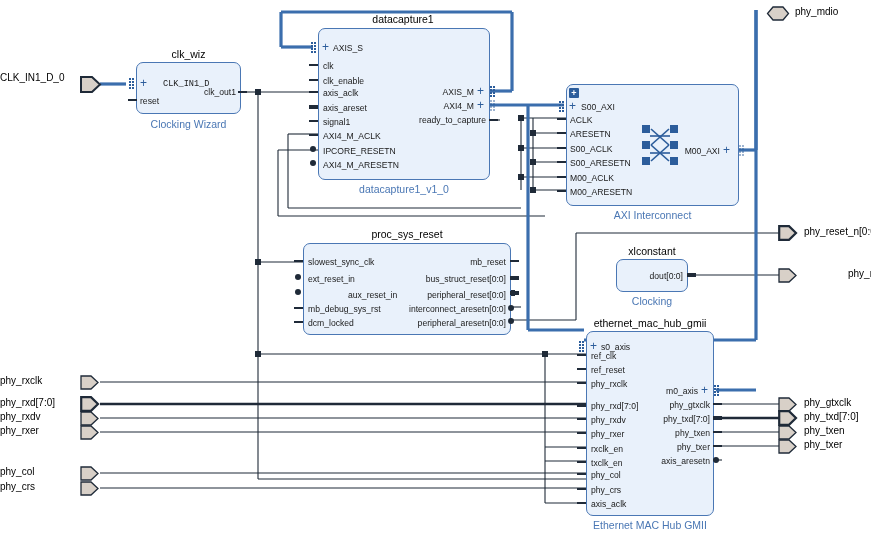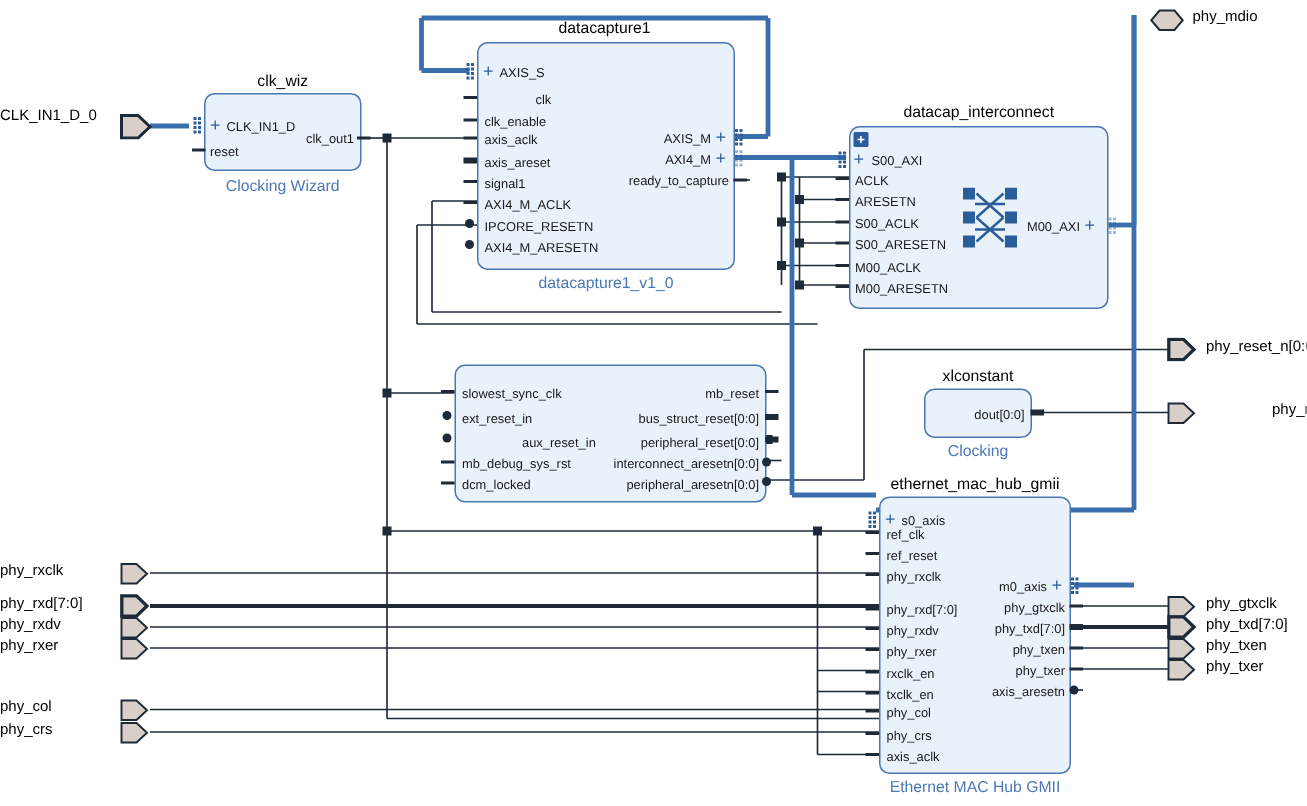--- a/index.html
+++ b/index.html
@@ -228,33 +228,33 @@
   <div class="port-lbl" style="left:804px;top:425px;">phy_txen</div>
 
   <svg class="port" style="left:778px;top:439px;" width="20" height="15" viewBox="0 0 20 15">
     <path d="M1 1 H11 L18 7.5 L11 14 H1 Z" fill="#d8d0c8" stroke="#1f2a38" stroke-width="1.3"></path>
   </svg>
   <div class="port-lbl" style="left:804px;top:439px;">phy_txer</div>
 
   <div class="blk-title" style="left:136px;top:48px;width:105px;">clk_wiz</div>
   <div class="block" style="left:136px;top:62px;width:105px;height:52px;"></div>
   <div class="plus" style="left:140px;top:79px;">+</div>
-  <div class="pin left" style="left:151px;top:80px;">CLK_IN1_D</div>
+  <div class="pin left" style="left:163px;top:80px;font-family:Liberation Mono, monospace;">CLK_IN1_D</div>
   <div class="pin left" style="left:140px;top:97px;">reset</div>
   <div class="pin right" style="left:162px;top:88px;width:74px;">clk_out1</div>
   <div class="busdots" style="left:129px;top:78px;"></div>
   <div class="stub thin" style="left:128px;top:99px;"></div>
   <div class="stub thin" style="left:238px;top:91px;"></div>
   <div class="blk-sub" style="left:126px;top:118px;width:125px;">Clocking Wizard</div>
 
   <div class="blk-title" style="left:318px;top:13px;width:170px;">datacapture1</div>
   <div class="block" style="left:318px;top:28px;width:172px;height:152px;"></div>
   <div class="plus" style="left:322px;top:43px;">+</div>
   <div class="pin left" style="left:333px;top:44px;">AXIS_S</div>
-  <div class="pin left" style="left:323px;top:62px;margin-left:34px;">clk</div>
+  <div class="pin left" style="left:323px;top:62px;">clk</div>
   <div class="pin left" style="left:323px;top:77px;">clk_enable</div>
   <div class="pin left" style="left:323px;top:89px;">axis_aclk</div>
   <div class="pin left" style="left:323px;top:104px;">axis_areset</div>
   <div class="pin left" style="left:323px;top:118px;">signal1</div>
   <div class="pin left" style="left:323px;top:132px;">AXI4_M_ACLK</div>
   <div class="pin left" style="left:323px;top:147px;">IPCORE_RESETN</div>
   <div class="pin left" style="left:323px;top:161px;">AXI4_M_ARESETN</div>
 
   <div class="plus" style="left:477px;top:87px;">+</div>
   <div class="pin right" style="left:380px;top:88px;width:94px;">AXIS_M</div>
@@ -270,21 +270,20 @@
   <div class="stub thin" style="left:309px;top:120px;"></div>
   <div class="stub thin" style="left:309px;top:134px;"></div>
   <div class="stub invc" style="left:310px;top:146px;"></div>
   <div class="stub invc" style="left:310px;top:160px;"></div>
   <div class="busdots" style="left:490px;top:86px;"></div>
   <div class="busdots faint" style="left:490px;top:100px;"></div>
   <div class="stub thin" style="left:489px;top:119px;"></div>
 
   <div class="blk-sub" style="left:318px;top:183px;width:172px;">datacapture1_v1_0</div>
 
-  <div class="blk-title" style="left:566px;top:69px;width:173px;">datacap_interconnect</div>
   <div class="block" style="left:566px;top:84px;width:173px;height:122px;"></div>
   <div class="expand" style="left:569px;top:88px;">+</div>
   <div class="plus" style="left:569px;top:102px;">+</div>
   <div class="pin left" style="left:581px;top:103px;">S00_AXI</div>
   <div class="pin left" style="left:570px;top:116px;">ACLK</div>
   <div class="pin left" style="left:570px;top:130px;">ARESETN</div>
   <div class="pin left" style="left:570px;top:145px;">S00_ACLK</div>
   <div class="pin left" style="left:570px;top:159px;">S00_ARESETN</div>
   <div class="pin left" style="left:570px;top:174px;">M00_ACLK</div>
   <div class="pin left" style="left:570px;top:188px;">M00_ARESETN</div>
@@ -313,21 +312,23 @@
   <div class="busdots faint" style="left:739px;top:145px;"></div>
 
   <div class="busdots" style="left:559px;top:101px;"></div>
   <div class="stub thin" style="left:557px;top:118px;"></div>
   <div class="stub thin" style="left:557px;top:132px;"></div>
   <div class="stub thin" style="left:557px;top:147px;"></div>
   <div class="stub thin" style="left:557px;top:161px;"></div>
   <div class="stub thin" style="left:557px;top:176px;"></div>
   <div class="stub thin" style="left:557px;top:190px;"></div>
 
-
+  <div class="blk-sub" style="left:566px;top:209px;width:173px;">AXI Interconnect</div>
+
+  <div class="blk-title" style="left:303px;top:228px;width:208px;">proc_sys_reset</div>
   <div class="block" style="left:303px;top:243px;width:208px;height:92px;"></div>
   <div class="pin left" style="left:308px;top:258px;">slowest_sync_clk</div>
   <div class="pin left" style="left:308px;top:275px;">ext_reset_in</div>
   <div class="pin left" style="left:308px;top:291px;padding-left:40px;">aux_reset_in</div>
   <div class="pin left" style="left:308px;top:305px;">mb_debug_sys_rst</div>
   <div class="pin left" style="left:308px;top:319px;">dcm_locked</div>
 
   <div class="pin right" style="left:380px;top:258px;width:126px;">mb_reset</div>
   <div class="pin right" style="left:356px;top:275px;width:150px;">bus_struct_reset[0:0]</div>
   <div class="pin right" style="left:356px;top:291px;width:150px;">peripheral_reset[0:0]</div>

